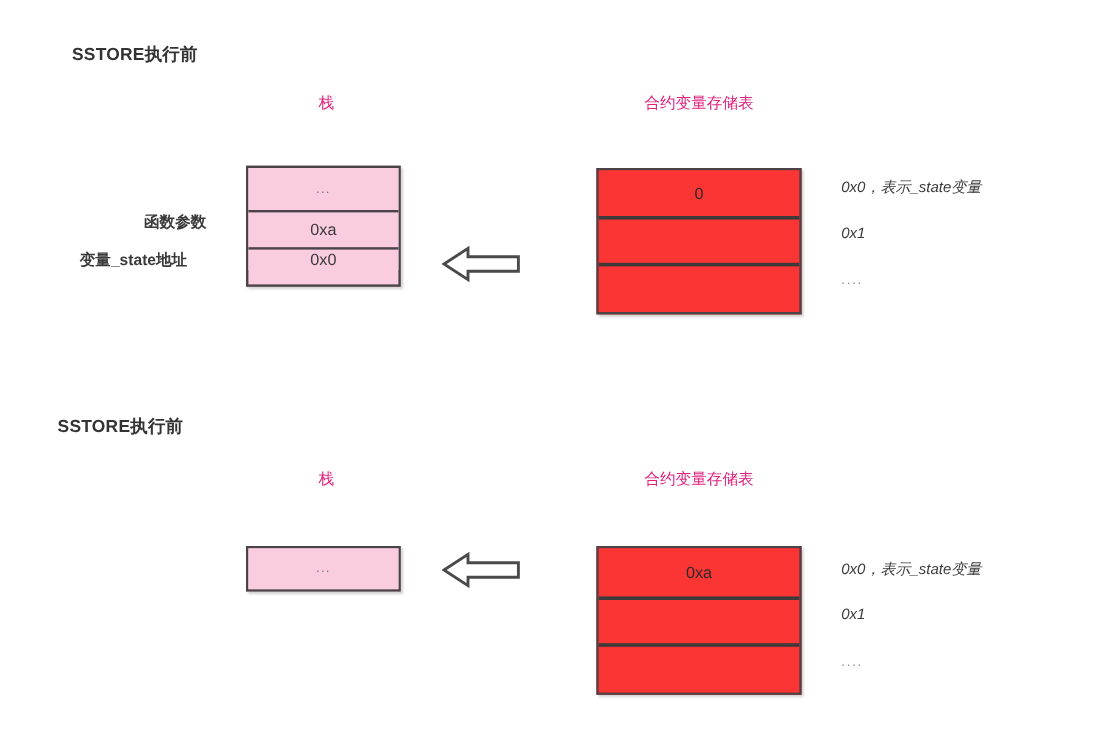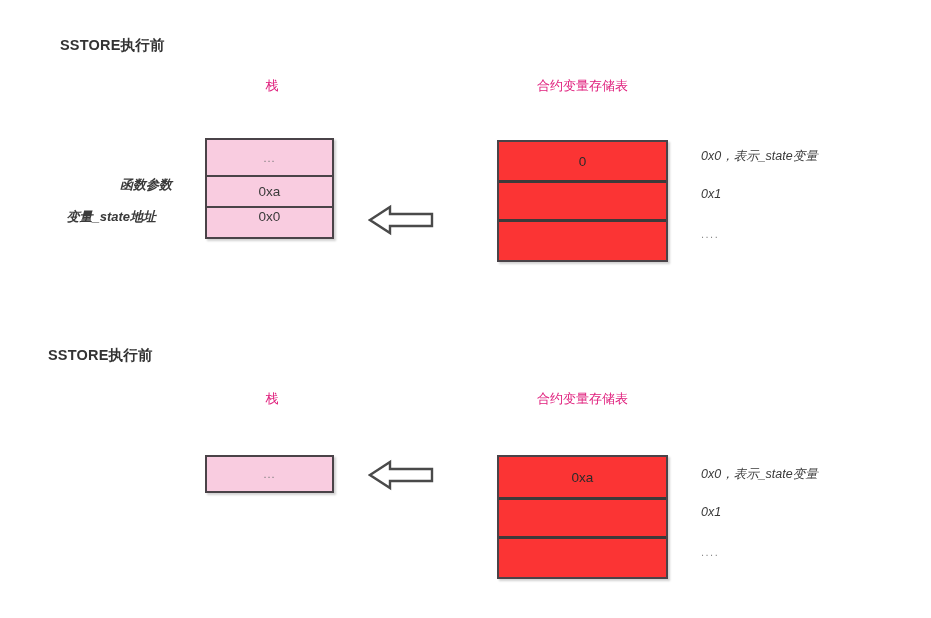--- a/index.html
+++ b/index.html
@@ -74,21 +74,20 @@
     font-size: 13.5px;
     color: #2b2b2b;
     background: #fb3434;
     white-space: nowrap;
   }
   .store-cell + .store-cell { border-top: 3px solid #3c3a3a; }
 
   
   .side-label {
     font-size: 13px;
-    font-style: italic;
     font-weight: 600;
     color: #3a3a3a;
     white-space: nowrap;
   }
   .left-label {
     text-align: right;
   }
   .right-note {
     font-size: 12.5px;
     font-style: italic;

